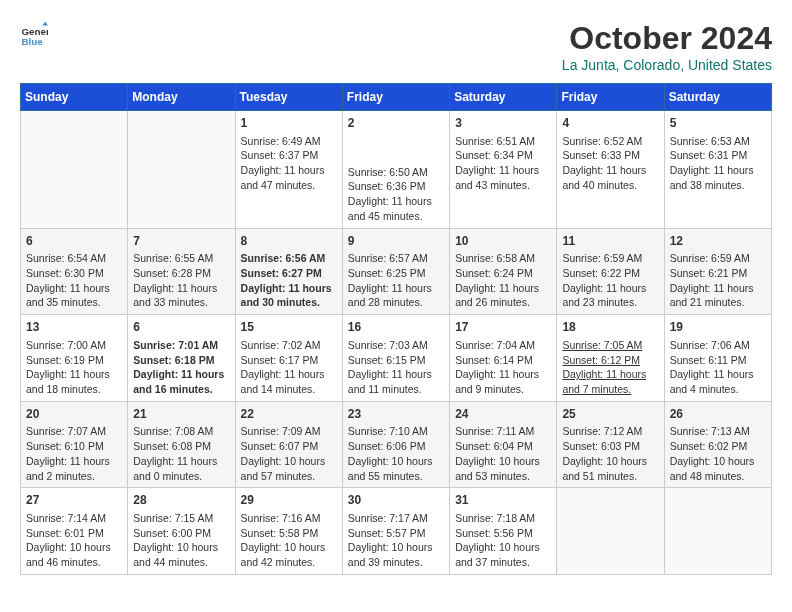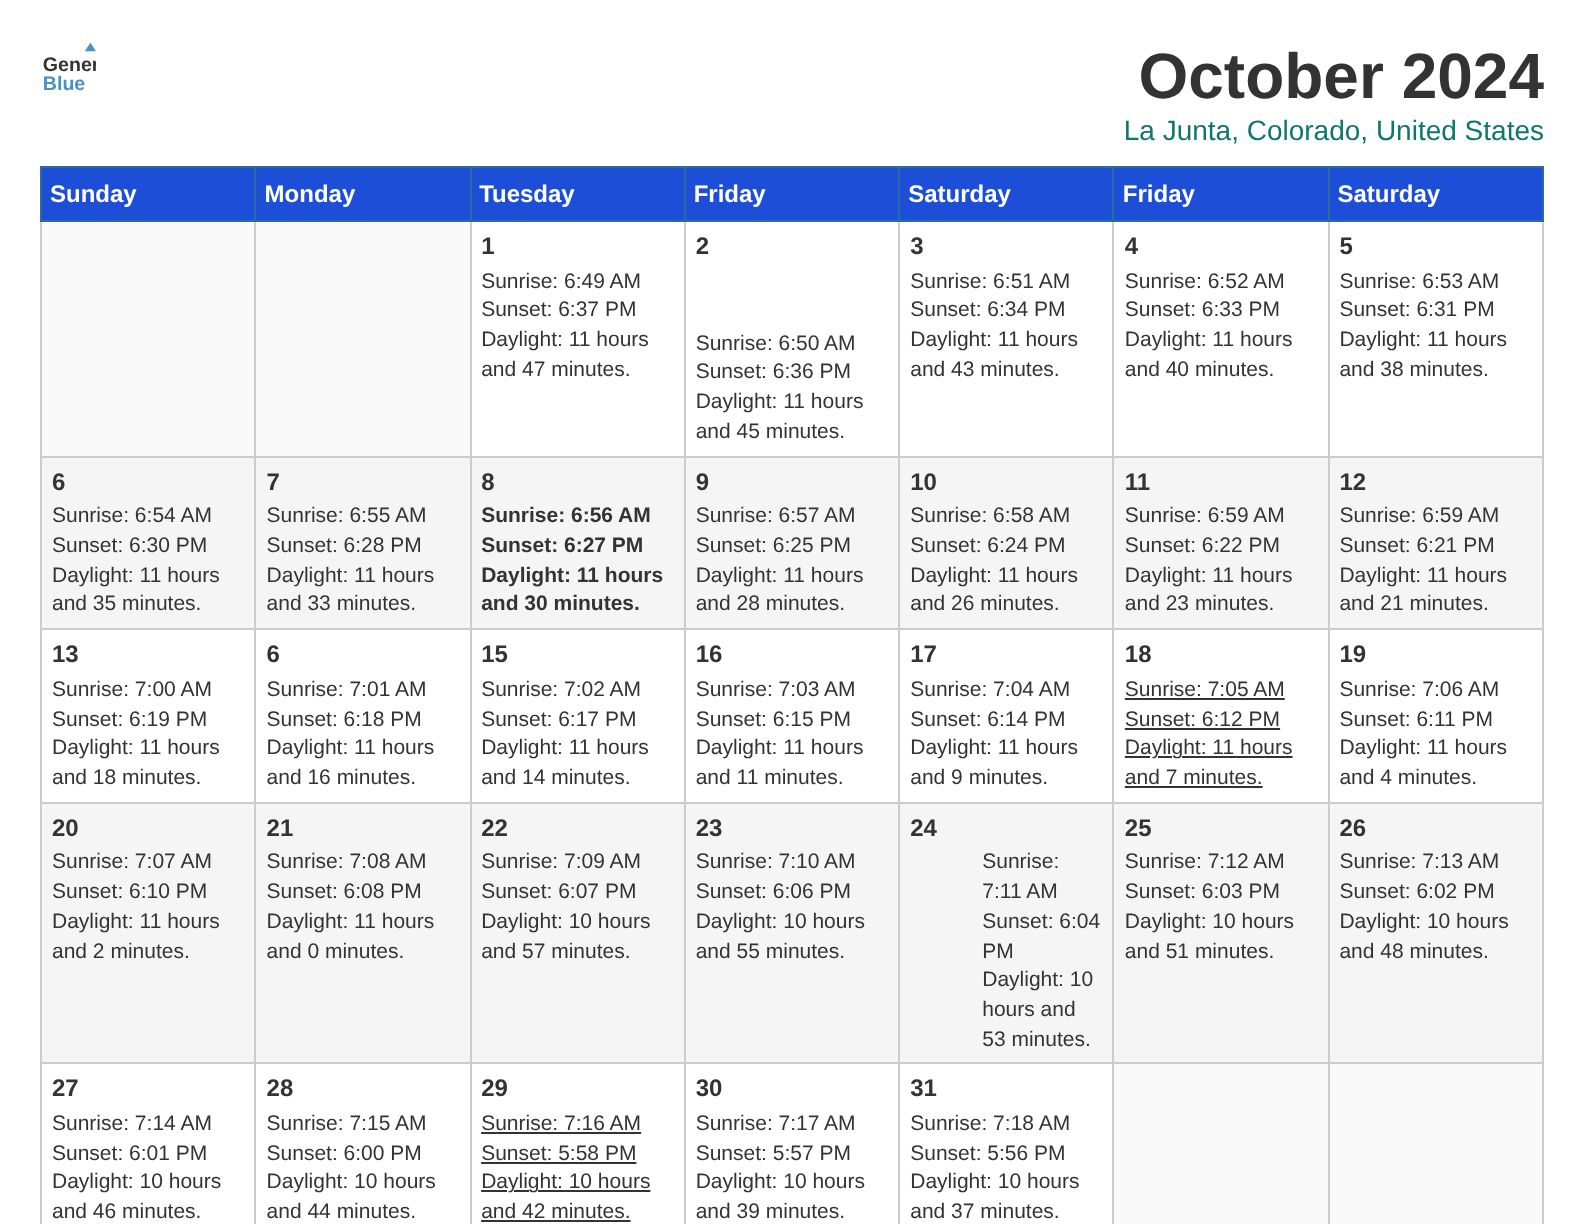--- a/index.html
+++ b/index.html
@@ -185,21 +185,21 @@
       </tr>
       <tr>
         <td>
           <span class="day-num">13</span>
           <div class="day-info" style="white-space: pre-line;">Sunrise: 7:00 AM
 Sunset: 6:19 PM
 Daylight: 11 hours and 18 minutes.</div>
         </td>
         <td>
           <span class="day-num">6</span>
-          <div class="day-info" style="white-space: pre-line;">Sunrise: 7:01 AM
+          <div class="day-info" style="white-space: pre-line; font-weight: bold;">Sunrise: 7:01 AM
 Sunset: 6:18 PM
 Daylight: 11 hours and 16 minutes.</div>
         </td>
         <td>
           <span class="day-num">15</span>
           <div class="day-info" style="white-space: pre-line;">Sunrise: 7:02 AM
 Sunset: 6:17 PM
 Daylight: 11 hours and 14 minutes.</div>
         </td>
         <td>
@@ -247,21 +247,21 @@
 Daylight: 10 hours and 57 minutes.</div>
         </td>
         <td>
           <span class="day-num">23</span>
           <div class="day-info" style="white-space: pre-line;">Sunrise: 7:10 AM
 Sunset: 6:06 PM
 Daylight: 10 hours and 55 minutes.</div>
         </td>
         <td>
           <span class="day-num">24</span>
-          <div class="day-info" style="white-space: pre-line; margin-left: 36px;">Sunrise: 7:11 AM
+          <div class="day-info" style="white-space: pre-line;">Sunrise: 7:11 AM
 Sunset: 6:04 PM
 Daylight: 10 hours and 53 minutes.</div>
         </td>
         <td>
           <span class="day-num">25</span>
           <div class="day-info" style="white-space: pre-line;">Sunrise: 7:12 AM
 Sunset: 6:03 PM
 Daylight: 10 hours and 51 minutes.</div>
         </td>
         <td>
@@ -279,21 +279,21 @@
 Daylight: 10 hours and 46 minutes.</div>
         </td>
         <td>
           <span class="day-num">28</span>
           <div class="day-info" style="white-space: pre-line;">Sunrise: 7:15 AM
 Sunset: 6:00 PM
 Daylight: 10 hours and 44 minutes.</div>
         </td>
         <td>
           <span class="day-num">29</span>
-          <div class="day-info" style="white-space: pre-line; text-decoration: underline;">Sunrise: 7:16 AM
+          <div class="day-info" style="white-space: pre-line;">Sunrise: 7:16 AM
 Sunset: 5:58 PM
 Daylight: 10 hours and 42 minutes.</div>
         </td>
         <td>
           <span class="day-num">30</span>
           <div class="day-info" style="white-space: pre-line;">Sunrise: 7:17 AM
 Sunset: 5:57 PM
 Daylight: 10 hours and 39 minutes.</div>
         </td>
         <td>

